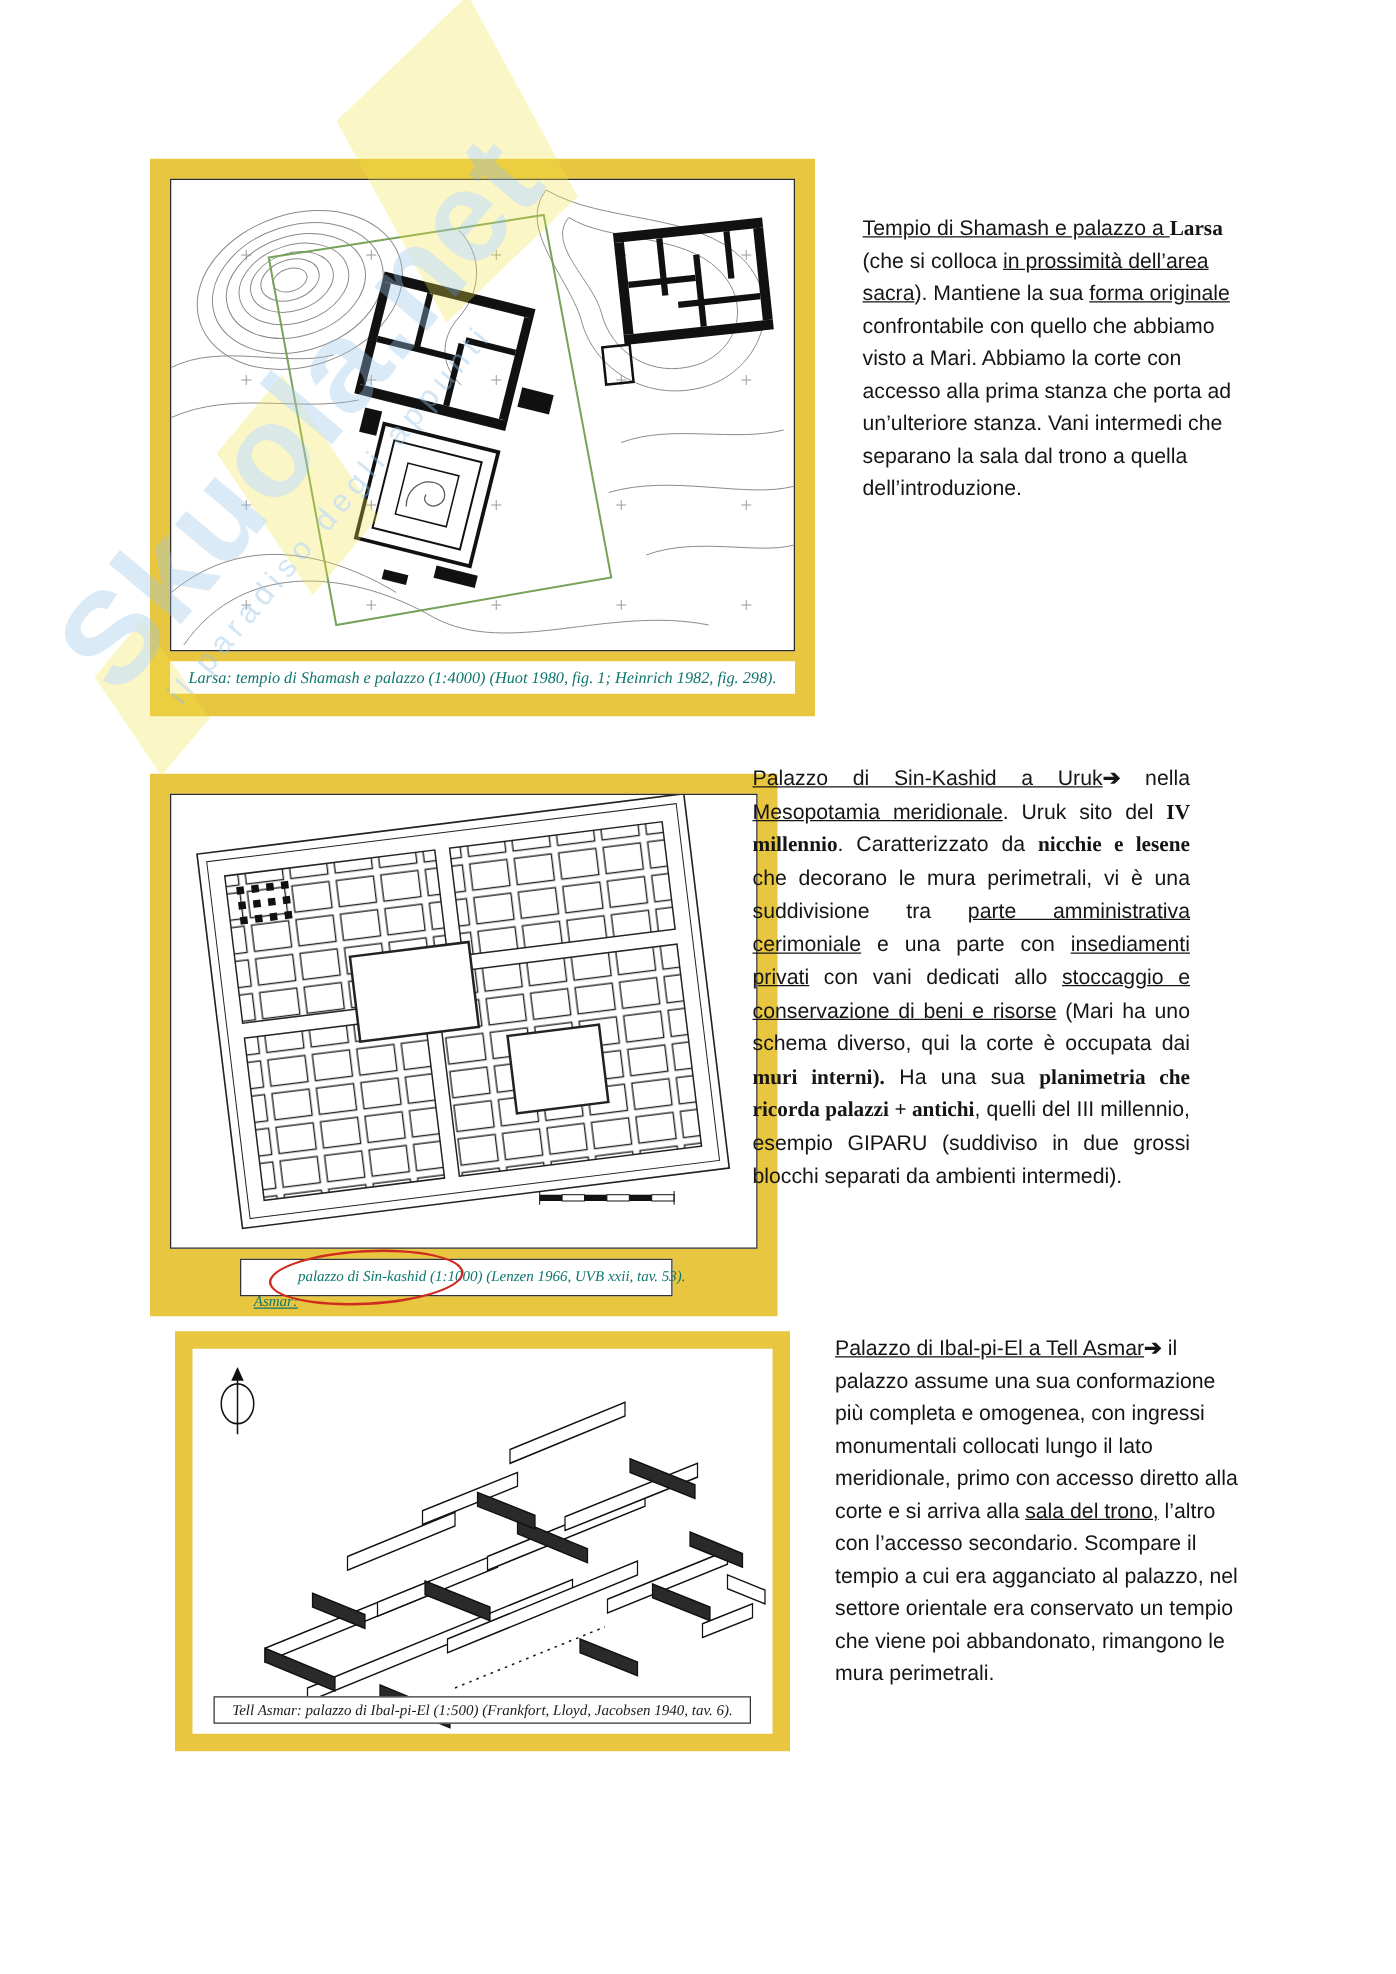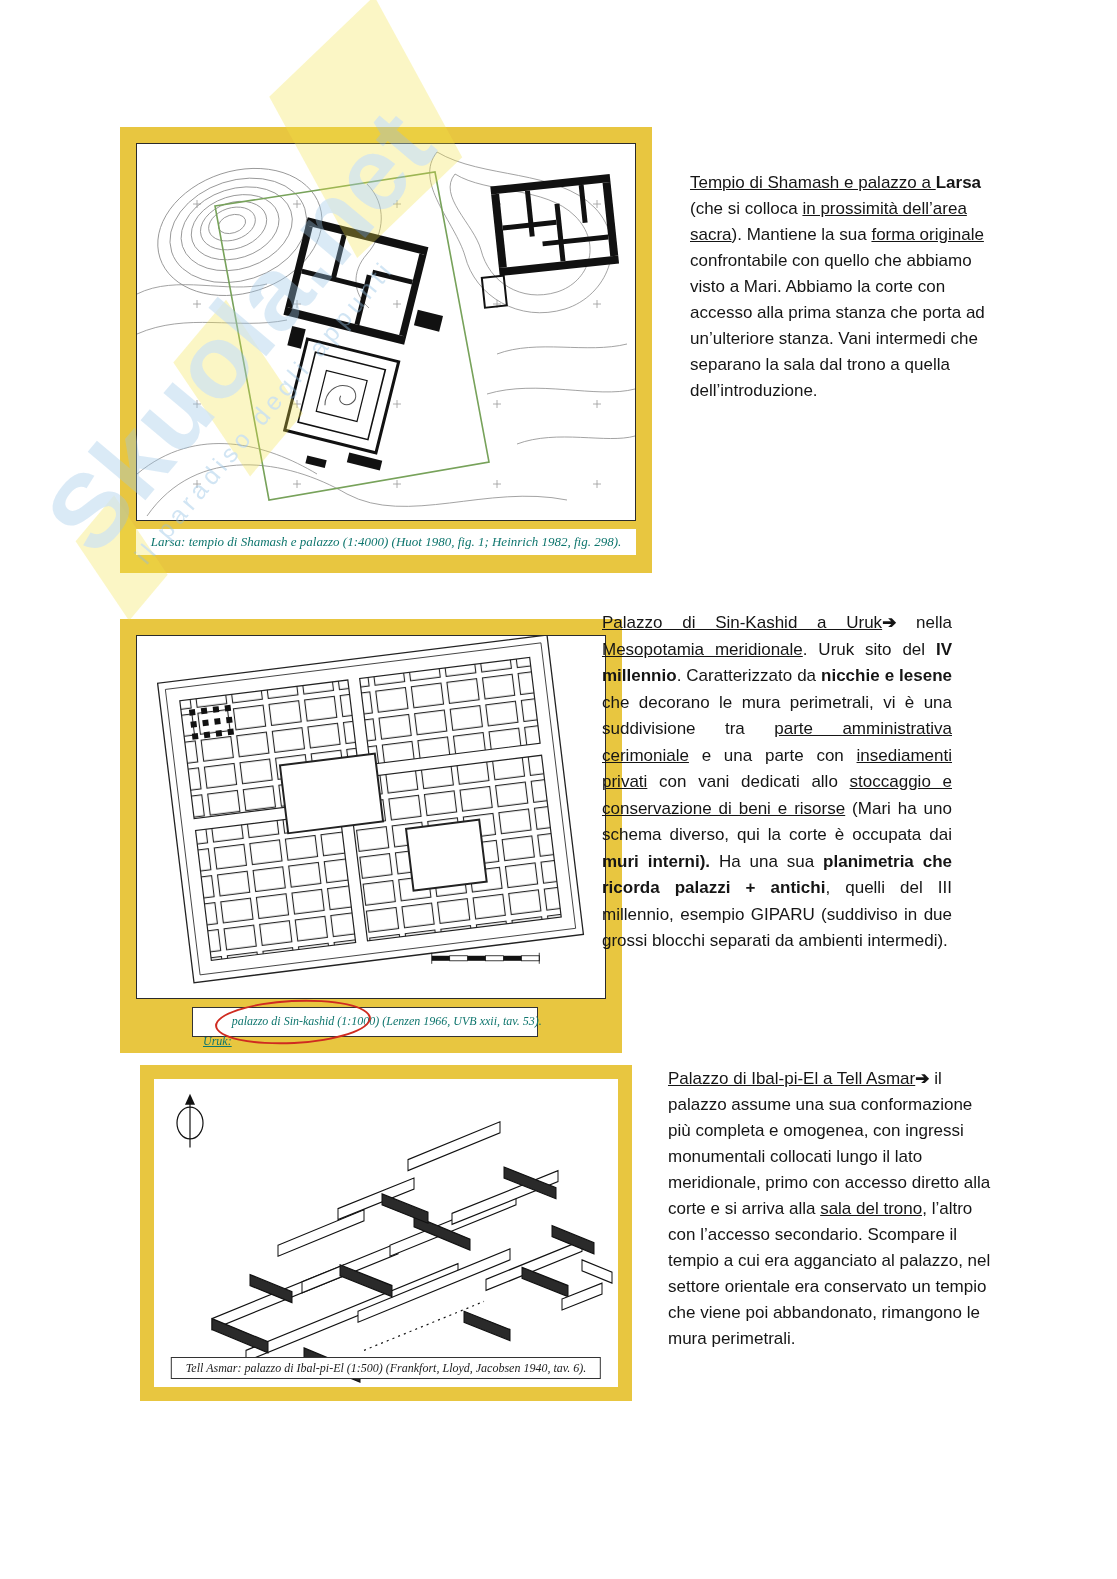--- a/index.html
+++ b/index.html
@@ -32,21 +32,21 @@
   #fig-asmar .caption-box{position:absolute;left:50%;bottom:8px;transform:translateX(-50%);
                background:#fff;border:1px solid #333;padding:3px 14px;white-space:nowrap;
                font:italic 12px/1.2 "Liberation Serif",serif;color:#1b1b1b;}
 
   
   .textblock{position:absolute;}
   #tb-larsa{left:690px;top:170px;width:298px;font-size:17px;line-height:26px;}
   #tb-uruk{left:602px;top:610px;width:350px;font-size:17px;line-height:26.5px;text-align:justify;}
   #tb-asmar{left:668px;top:1066px;width:324px;font-size:17px;line-height:26px;}
   .seg-u{text-decoration:underline;margin-top:39px;}
-  .seg-b{font-weight:700;}
+  .seg-b{font-weight:700;font-family:Liberation Serif, serif;}
   .seg-bu{font-weight:400;text-decoration:underline;}
   .seg-arrow{font-weight:700;}
 
   
   .watermark{position:absolute;left:30px;top:30px;width:600px;height:580px;opacity:.5;
              pointer-events:none;z-index:40;}
   .wm-inner{position:absolute;left:-70px;top:190px;width:660px;transform:rotate(-50deg);}
   .wm-brand{font-size:104px;font-weight:700;letter-spacing:1px;color:rgba(155,198,232,.72);
             position:relative;z-index:1;white-space:nowrap;}
   .wm-tagline{font-size:25px;letter-spacing:5px;color:rgba(148,194,228,.85);margin-top:-4px;
@@ -186,21 +186,21 @@
             <rect x="18" y="0" width="18" height="5" fill="none" stroke="#111" stroke-width="0.8"></rect>
             <rect x="36" y="0" width="18" height="5" fill="#111"></rect>
             <rect x="54" y="0" width="18" height="5" fill="none" stroke="#111" stroke-width="0.8"></rect>
             <rect x="72" y="0" width="18" height="5" fill="#111"></rect>
             <rect x="90" y="0" width="18" height="5" fill="none" stroke="#111" stroke-width="0.8"></rect>
             <path d="M0,-3 v11 M108,-3 v11" stroke="#111" stroke-width="0.8"></path>
           </g>
         </svg>
       </div>
       <div class="caption-bar">
-        <span class="seg-u">Uruk:</span>
+        <span class="seg-u">Asmar:</span>
           <span> palazzo di Sin-kashid (1:1000) (Lenzen 1966, UVB xxii, tav. 53).</span>
         <div class="red-ellipse"></div>
       </div>
     </div>
   </div>
 
   <div class="textblock" id="tb-uruk">
     <span class="seg-u">Palazzo di Sin-Kashid a Uruk</span><span class="seg-arrow">➔</span><span> nella </span><span class="seg-u">Mesopotamia meridionale</span><span>. Uruk sito del </span><span class="seg-b">IV millennio</span><span>. Caratterizzato da </span><span class="seg-b">nicchie e lesene</span><span> che decorano le mura perimetrali, vi è una suddivisione tra </span><span class="seg-u">parte amministrativa cerimoniale</span><span> e una parte con </span><span class="seg-u">insediamenti privati</span><span> con vani dedicati allo </span><span class="seg-u">stoccaggio e conservazione di beni e risorse</span><span> (Mari ha uno schema diverso, qui la corte è occupata dai </span><span class="seg-b">muri interni).</span><span> Ha una sua </span><span class="seg-b">planimetria che ricorda palazzi + antichi</span><span>, quelli del III millennio, esempio GIPARU (suddiviso in due grossi blocchi separati da ambienti intermedi).</span>
   </div>
 

